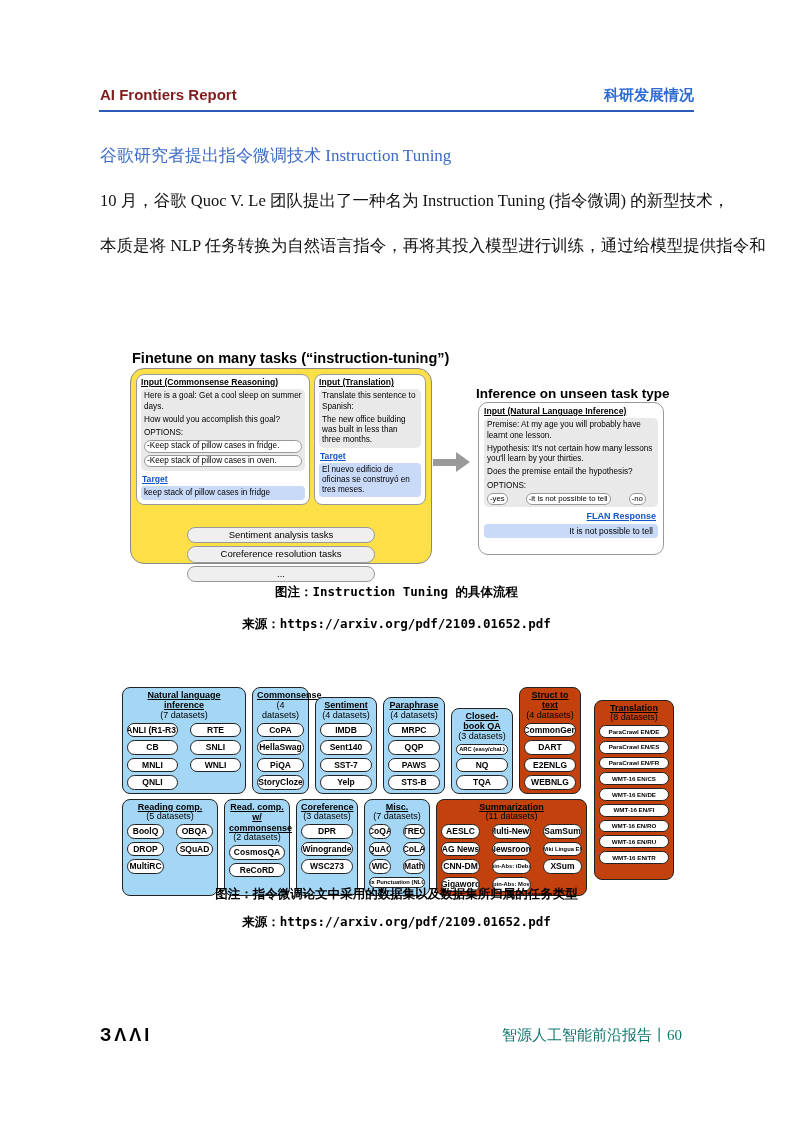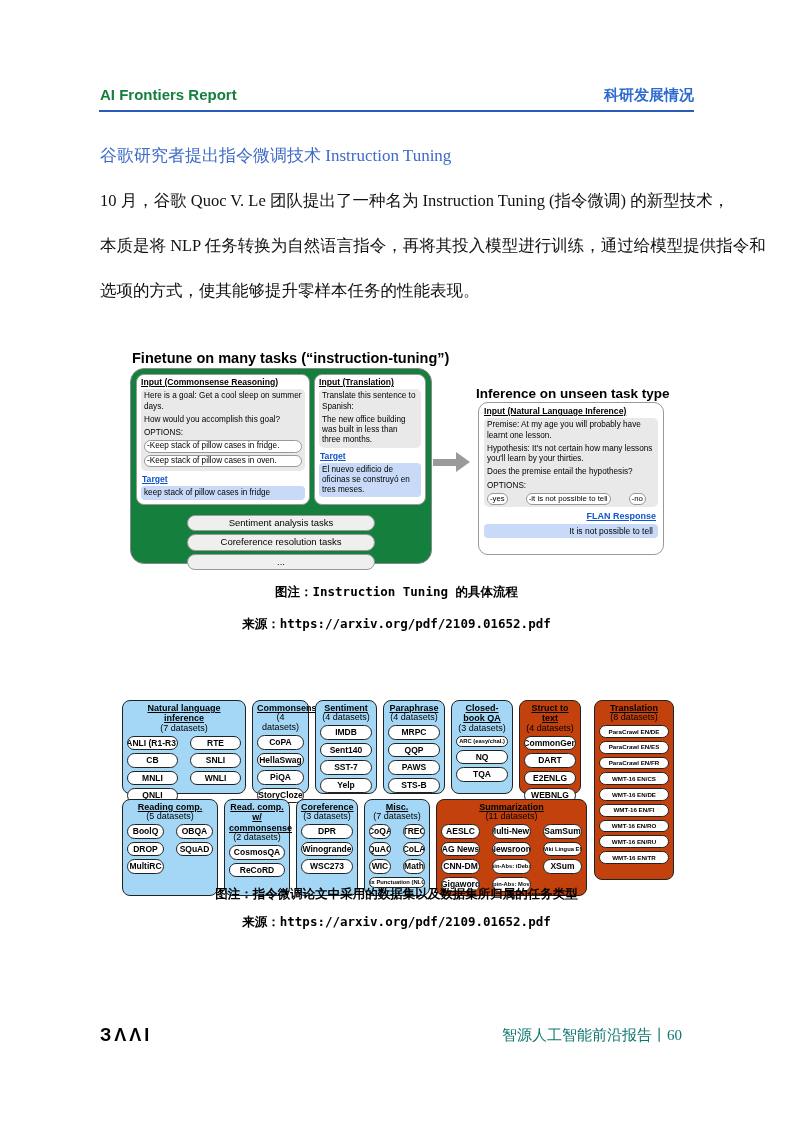--- a/index.html
+++ b/index.html
@@ -1,44 +1,44 @@
 <!DOCTYPE html>
 <html><head>
 <meta charset="utf-8">
 <style>
   html,body{margin:0;padding:0;}
   body{width:793px;height:1122px;position:relative;background:#ffffff;overflow:hidden;
        font-family:"Liberation Serif","DejaVu Serif",serif;color:#111;}
   
   .hdr-left{position:absolute;left:100px;top:86px;font-family:"Liberation Sans","DejaVu Sans",sans-serif;
-            font-weight:bold;font-size:15px;color:#15803d;}
+            font-weight:bold;font-size:15px;color:#7f1d1d;}
   .hdr-right{position:absolute;right:99px;top:86px;font-weight:bold;font-size:15px;color:#2e6bd0;}
   .hdr-rule{position:absolute;left:99px;top:110px;width:595px;height:2px;background:#2b5bb8;}
   
   .sec-title{position:absolute;left:100px;top:144px;font-size:17px;color:#3d6bc6;white-space:nowrap;}
   .body-par{position:absolute;left:100px;top:178px;width:600px;}
   .body-line{height:45px;line-height:45px;font-size:16.5px;white-space:nowrap;}
   
   .fig1{position:absolute;left:130px;top:350px;width:540px;height:220px;
         font-family:"Liberation Sans","DejaVu Sans",sans-serif;color:#000;}
   .ft-title{position:absolute;left:2px;top:0;font-size:14.5px;font-weight:bold;white-space:nowrap;}
-  .ft-box{position:absolute;left:0;top:18px;width:302px;height:196px;background:#15803d;
+  .ft-box{position:absolute;left:0;top:18px;width:302px;height:196px;background:#fde047;
           border:1.5px solid #888;border-radius:14px;padding:5px;box-sizing:border-box;}
   .panels{display:flex;gap:4px;}
   .panel{border:1.2px solid #999;border-radius:8px;background:#fff;padding:3px 4px;box-sizing:border-box;}
   .panel-cs{width:174px;height:131px;}
   .panel-tr{flex:1;height:131px;}
   .p-head{font-size:8.6px;font-weight:bold;text-decoration:underline;margin-bottom:2px;line-height:1.1;}
   .graybox{background:#e9e9e9;border-radius:5px;padding:2px 3px;font-size:8.2px;line-height:1.25;}
   .graybox .seg{margin:0 0 3px 0;}
   .opt-pill{background:#fff;border:1px solid #999;border-radius:7px;padding:0 2px;margin:2px 0;
             font-size:8.2px;white-space:nowrap;}
   .tgt-label{color:#1155cc;font-weight:bold;text-decoration:underline;font-size:8.6px;margin:3px 0 2px 1px;}
   .tgt-box{background:#c9daf8;border-radius:4px;padding:2px 3px;font-size:8.2px;line-height:1.25;}
-  .task-pills{margin-top:10px;}
+  .task-pills{margin-top:22px;}
   .task-pill{background:#efefef;border:1px solid #999;border-radius:9px;width:178px;margin:3px auto 0;
              text-align:center;font-size:9.5px;padding:1px 4px;line-height:1.3;}
   .arrow-bar{position:absolute;left:303px;top:109px;width:23px;height:7px;background:#9a9a9a;}
   .arrow-head{position:absolute;left:326px;top:102px;width:0;height:0;
               border-top:10px solid transparent;border-bottom:10px solid transparent;border-left:14px solid #9a9a9a;}
   .inf-title{position:absolute;left:346px;top:36px;font-size:13.5px;font-weight:bold;white-space:nowrap;}
   .inf-box{position:absolute;left:348px;top:52px;width:186px;height:153px;border:1.2px solid #999;
            border-radius:10px;background:#fff;padding:4px 5px;box-sizing:border-box;}
   .inf-opts{display:flex;gap:18px;margin-top:2px;}
   .inf-opts .opt-pill{font-size:7.8px;margin:0;}
@@ -47,21 +47,21 @@
   .flan-box{background:#c9daf8;border-radius:4px;text-align:right;font-size:8.5px;padding:2px 5px;}
   
   .cap{position:absolute;left:0;width:793px;text-align:center;color:#000;
        font-family:"DejaVu Sans Mono",monospace;font-weight:bold;font-size:12.5px;}
   .cap1{top:584px;} .src1{top:616px;} .cap2{top:886px;} .src2{top:914px;}
   
   .fig2{position:absolute;left:122px;top:700px;width:552px;height:180px;display:flex;gap:7px;
         font-family:"Liberation Sans","DejaVu Sans",sans-serif;color:#000;}
   .fig2-main{flex:1;display:flex;flex-direction:column;gap:5px;}
   .cluster-row{display:flex;gap:6px;}
-  .row-top{height:94px;} .row-bottom{flex:1;}
+  .row-top{height:94px;align-items:flex-end;} .row-bottom{flex:1;}
   .fig2-right{display:flex;}
   .cluster{border:1.4px solid #222;border-radius:8px;padding:2px 4px 3px;box-sizing:border-box;
            display:flex;flex-direction:column;}
   .theme-blue{background:#a4d7f5;}
   .theme-cyan{background:#c2410c;}
   .cluster-title{font-size:9px;font-weight:bold;text-decoration:underline;text-align:center;line-height:1.15;}
   .cluster-count{font-size:9px;font-weight:normal;text-align:center;margin-bottom:2px;line-height:1.1;}
   .pill-grid{display:grid;gap:3px 12px;align-content:start;}
   .cols-1{grid-template-columns:1fr;} .cols-2{grid-template-columns:1fr 1fr;} .cols-3{grid-template-columns:1fr 1fr 1fr;}
   .pill{background:#fff;border:1px solid #222;border-radius:8px;text-align:center;font-size:8.5px;
@@ -84,21 +84,20 @@
 <body>
 
 <div class="hdr-left">AI Frontiers Report</div>
 <div class="hdr-right">科研发展情况</div>
 <div class="hdr-rule"></div>
 
 <div class="sec-title">谷歌研究者提出指令微调技术 Instruction Tuning</div>
 <div class="body-par">
   <div class="body-line">10 月，谷歌 Quoc V. Le 团队提出了一种名为 Instruction Tuning (指令微调) 的新型技术，</div>
   <div class="body-line">本质是将 NLP 任务转换为自然语言指令，再将其投入模型进行训练，通过给模型提供指令和</div>
-  <div class="body-line">选项的方式，使其能够提升零样本任务的性能表现。</div>
 </div>
 
 <div class="fig1">
   <div class="ft-title">Finetune on many tasks (“instruction-tuning”)</div>
 
   <div class="ft-box">
     <div class="panels">
       <div class="panel panel-cs">
         <div class="p-head">Input (Commonsense Reasoning)</div>
         <div class="graybox">

